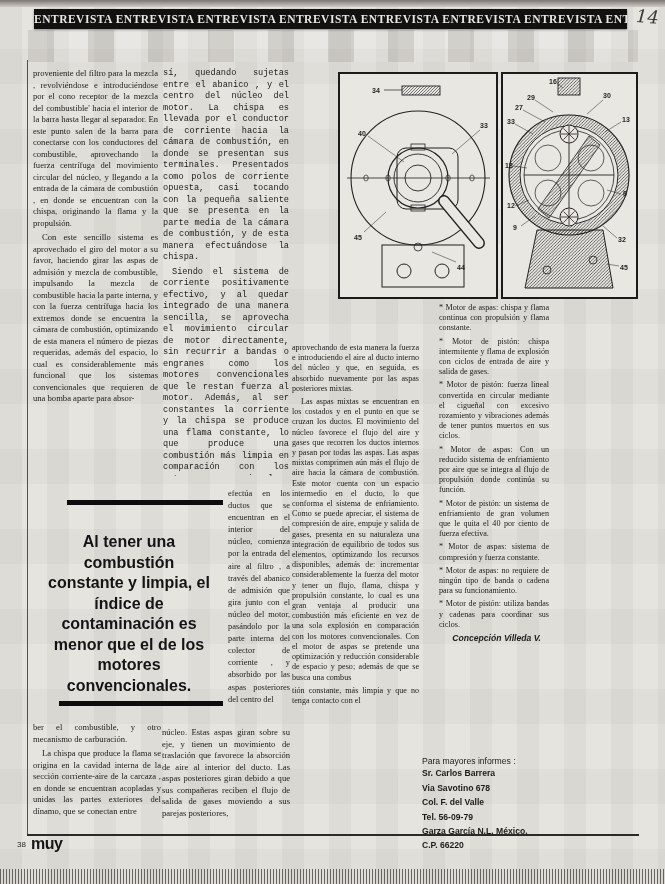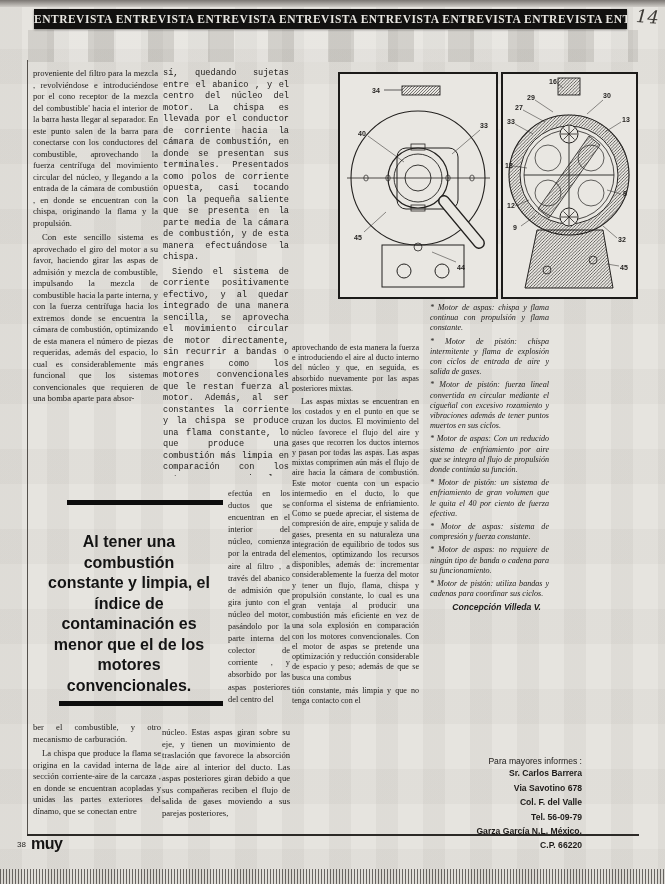--- a/index.html
+++ b/index.html
@@ -39,21 +39,21 @@
   .col p.ind{text-indent:9px;}
   .c-main{font-size:8.6px;line-height:11.5px;}
   .c-dense{font-size:8.1px;line-height:10.2px;}
   #col1a{left:33px;top:68px;width:125px;height:450px;overflow:hidden;}
   #col2a{left:163px;top:68px;width:126px;height:408px;overflow:hidden;font-family:Liberation Mono, monospace;}
   #col2n{left:228px;top:488px;width:62px;height:240px;font-size:8.4px;line-height:12.1px;overflow:hidden;}
   #col1b{left:33px;top:722px;width:128px;height:110px;overflow:hidden;}
   #col2b{left:162px;top:727px;width:128px;height:105px;overflow:hidden;}
   #col3{left:292px;top:303px;width:127px;height:534px;overflow:hidden;margin-top:40px;}
   #col4{left:422px;top:303px;width:127px;height:452px;overflow:hidden;}
-  #col4 p.bullet{margin:0 0 3px 8px;font-style:italic;}
+  #col4 p.bullet{margin:0 0 3px 17px;}
   .byline{font-family:"Liberation Sans", sans-serif;font-weight:bold;font-style:italic;
     font-size:8.6px;text-align:right;padding-right:8px;margin-top:4px;}
 
   
   .q-rule{position:absolute;height:5px;background:#0d0d0d;}
   #qrt{left:67px;top:500px;width:156px;}
   #qrb{left:59px;top:701px;width:164px;}
   .quote{
     position:absolute;left:24px;top:532px;width:210px;
     font-family:"Liberation Sans", sans-serif;font-weight:bold;
@@ -62,21 +62,21 @@
   }
 
   
   .figbox{position:absolute;top:72px;height:227px;border:2px solid #1c1b19;background:#e9e7e2;box-sizing:border-box;}
   #figL{left:338px;width:160px;}
   #figR{left:501px;width:137px;}
   .figbox svg{display:block;width:100%;height:100%;}
   .fig-label{font-family:"Liberation Sans", sans-serif;font-size:7px;fill:#211f1d;font-weight:bold;}
 
   
-  #contact{left:422px;top:756px;width:160px;text-align:right;
+  #contact{left:422px;top:756px;width:160px;text-align:left;
     font-family:"Liberation Sans", sans-serif;font-size:8.6px;line-height:11.4px;}
   #contact .intro{font-weight:normal;margin-bottom:1px;}
   #contact .cline{font-weight:bold;}
   .footer-no{position:absolute;left:17px;top:840px;font-family:"Liberation Sans", sans-serif;
     font-size:8px;color:#2a2826;}
   .footer-logo{position:absolute;left:31px;top:835px;font-family:"Liberation Sans", sans-serif;
     font-size:16px;font-weight:bold;letter-spacing:-.5px;color:#161514;}
   .bottom-stripes{position:absolute;left:0;top:869px;width:665px;height:15px;
     background:repeating-linear-gradient(90deg,#4a4744 0 1px,rgba(0,0,0,0) 1px 3px);opacity:.8;}
 </style>

